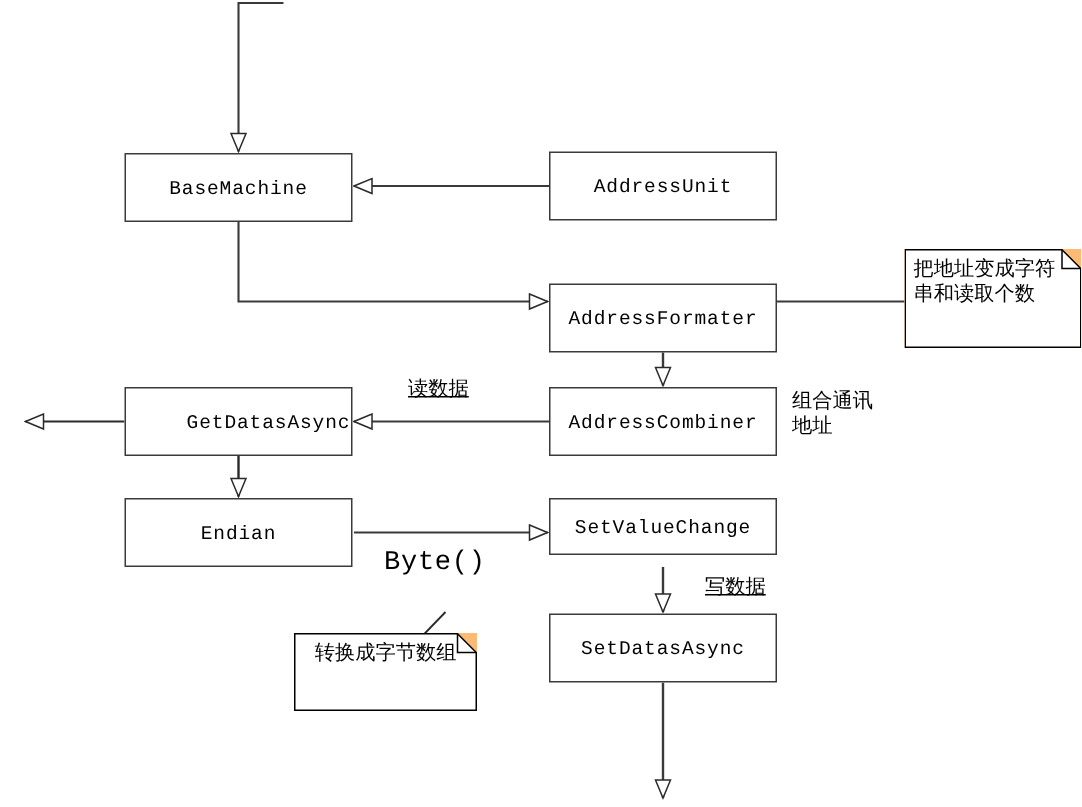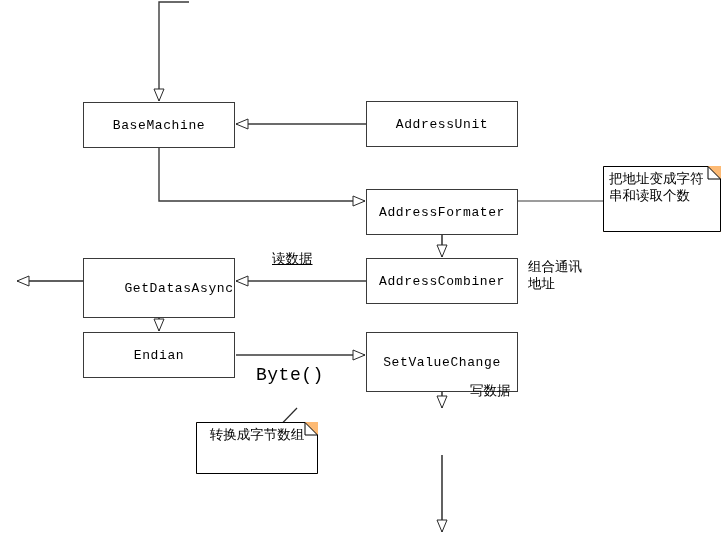--- a/index.html
+++ b/index.html
@@ -149,32 +149,35 @@
   </div>
 
   <div class="node" style="left:366px; top:178px; width:152px; height:46px;margin-top:11px;">
     <span>AddressFormater</span>
   </div>
 
   <div class="node" style="left:366px; top:258px; width:152px; height:46px;text-align:right;">
     <span>AddressCombiner</span>
   </div>
 
-  <div class="node" style="left:83px; top:258px; width:152px; height:60px;padding-left:40px;">
+  <div class="node" style="left:83px; top:258px; width:152px; height:46px;padding-left:40px;">
     <span>GetDatasAsync</span>
   </div>
 
   <div class="node" style="left:83px; top:332px; width:152px; height:46px;text-align:center;">
     <span>Endian</span>
   </div>
 
-  <div class="node" style="left:366px; top:332px; width:152px; height:60px;">
+  <div class="node" style="left:366px; top:332px; width:152px; height:38px;">
     <span>SetValueChange</span>
   </div>
 
+  <div class="node" style="left:366px; top:409px; width:152px; height:46px;">
+    <span>SetDatasAsync</span>
+  </div>
 
   <div class="note" style="left:603px; top:166px; width:118px; height:66px;">
     <svg class="note-shape" viewBox="0 0 118 66" preserveAspectRatio="none">
       <path d="M0.5,0.5 L105,0.5 L117.5,13 L117.5,65.5 L0.5,65.5 Z" fill="#ffffff" stroke="#000000" stroke-width="1"></path>
       <path d="M105,0.5 L105,13 L117.5,13" fill="none" stroke="#000000" stroke-width="1"></path>
     </svg>
     <span class="note-text note-body">把地址变成字符串和读取个数</span>
   </div>
 
   <div class="note" style="left:196px; top:422px; width:122px; height:52px; text-align:center;">
@@ -185,15 +188,15 @@
     <span class="note-text note-body">转换成字节数组</span>
   </div>
 
   <div class="edge-label" style="left:272px; top:250px; width:62px;text-decoration:underline;">读数据</div>
 
   <div class="edge-label center" style="left:528px; top:258px; width:80px; white-space:pre-line;">组合通讯
 地址</div>
 
   <div class="edge-label mono" style="left:256px; top:367px; width:62px;">Byte()</div>
 
-  <div class="edge-label" style="left:470px; top:382px; width:62px;">写数据</div>
+  <div class="edge-label" style="left:470px; top:382px; width:62px;text-decoration:underline;">写数据</div>
 
 </div>
 
 </body></html>

